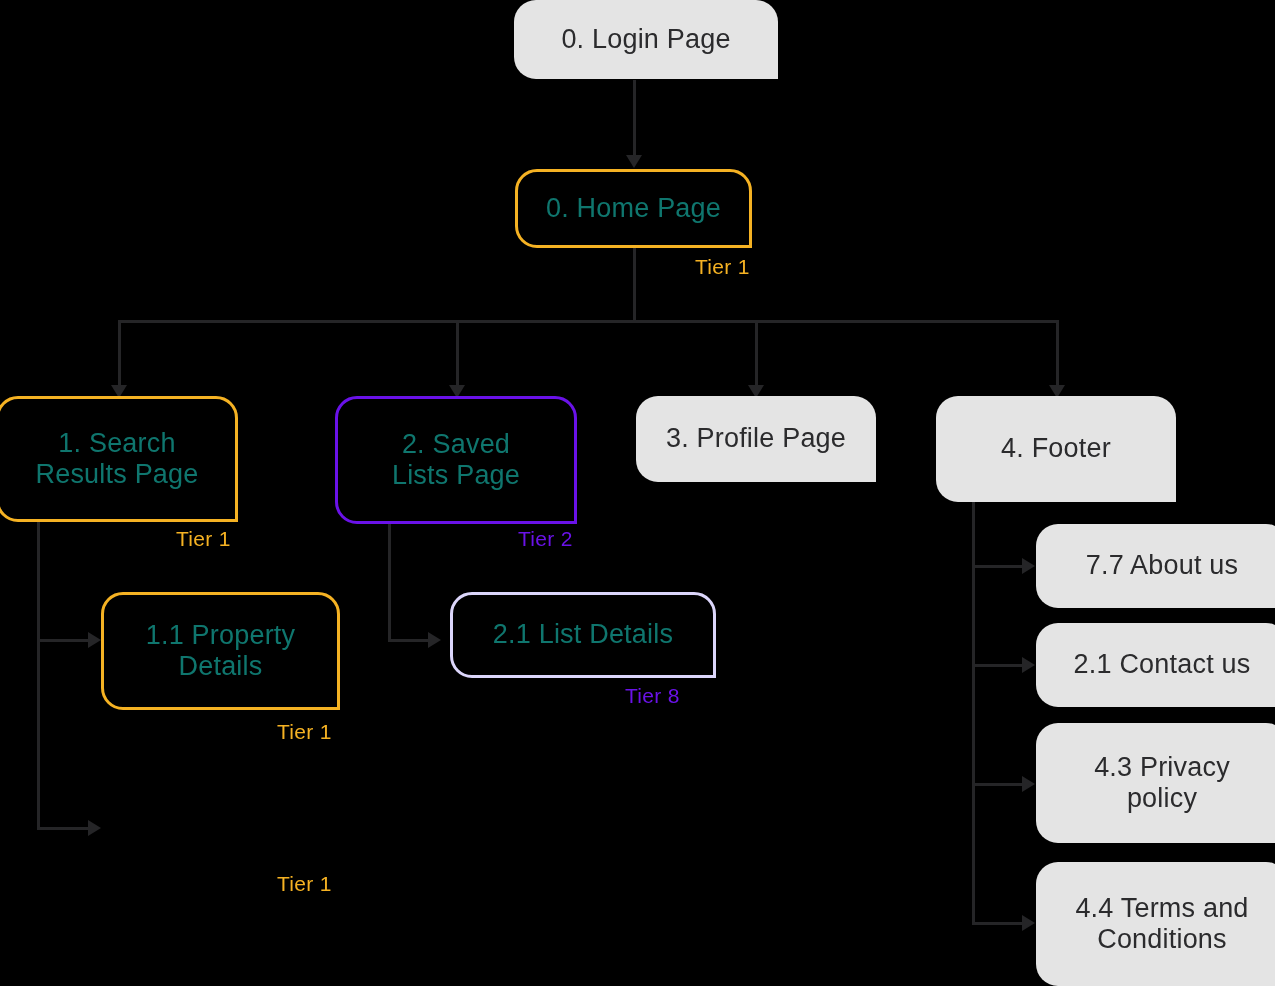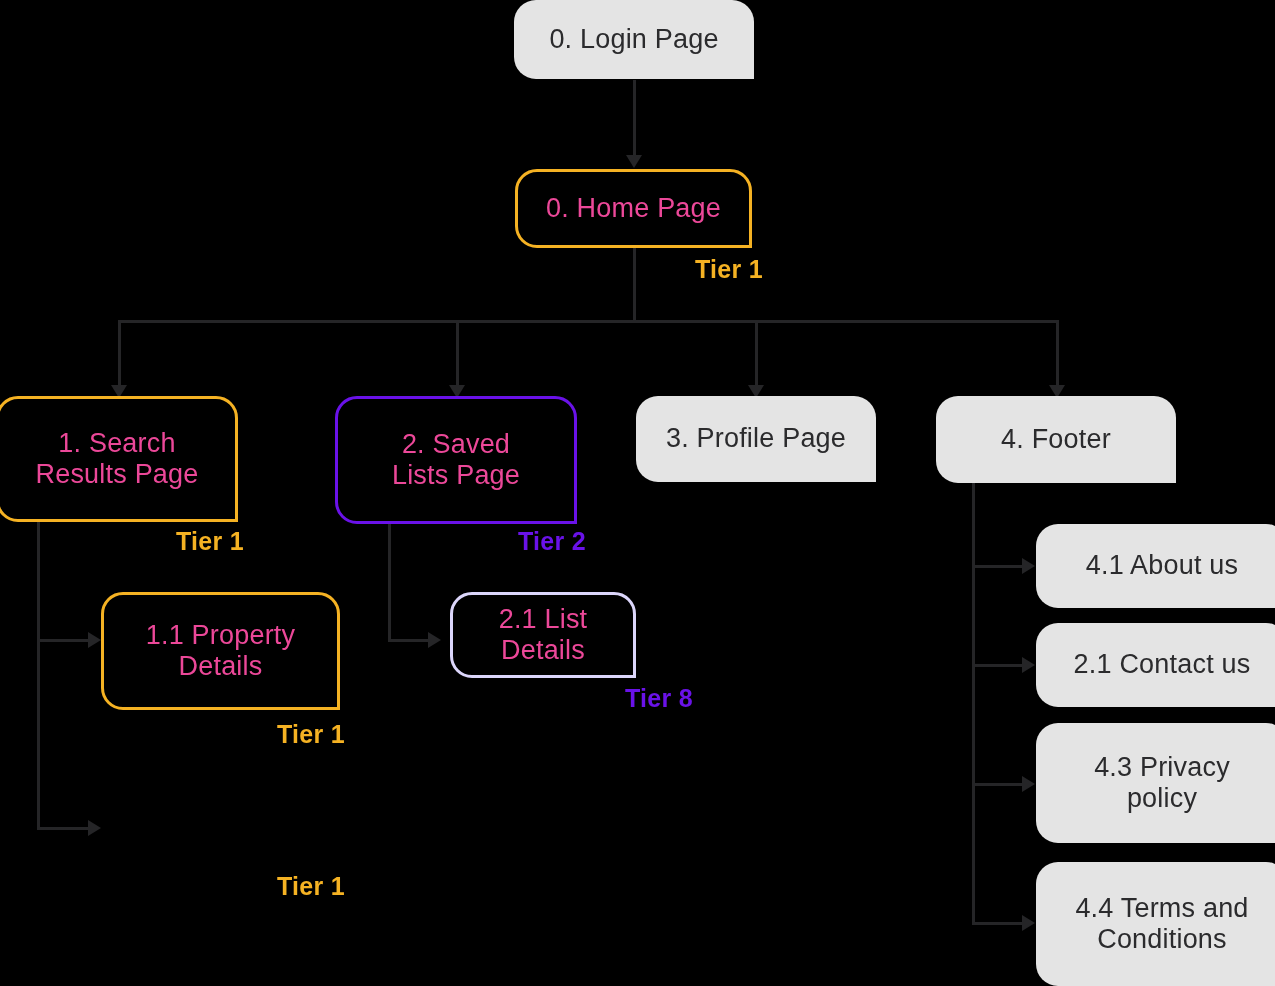--- a/index.html
+++ b/index.html
@@ -43,30 +43,30 @@
     letter-spacing: 0.2px;
   }
   
   .node.outline {
     background: transparent;
     border: 3px solid currentColor;
     font-size: 27px;
     font-weight: 400;
     letter-spacing: 0.2px;
   }
-  .node.outline .label { color: #ec4899; }
+  .node.outline .label { color: #0f766e; }
   .node.outline.amber  { color: #F5B223; }
   .node.outline.violet { color: #6A12E8; }
   .node.outline.lilac  { color: #DCD6FB; }
 
   
   .tier {
     position: absolute;
-    font-size: 25px;
-    font-weight: 700;
+    font-size: 21px;
+    font-weight: 400;
     letter-spacing: 0.3px;
     white-space: nowrap;
   }
   .tier.amber  { color: #F5B223; }
   .tier.violet { color: #6A12E8; }
 
   
   .edge {
     position: absolute;
     background: #252527;
@@ -125,21 +125,21 @@
   <div class="edge v" style="left:972px; top:483px; height:442px;"></div>
   <div class="edge h" style="left:972px; top:565px; width:52px;"></div>
   <div class="arrow-right" style="left:1022px; top:558px;"></div>
   <div class="edge h" style="left:972px; top:664px; width:52px;"></div>
   <div class="arrow-right" style="left:1022px; top:657px;"></div>
   <div class="edge h" style="left:972px; top:783px; width:52px;"></div>
   <div class="arrow-right" style="left:1022px; top:776px;"></div>
   <div class="edge h" style="left:972px; top:922px; width:52px;"></div>
   <div class="arrow-right" style="left:1022px; top:915px;"></div>
 
-  <div class="node solid" style="left:514px; top:0px; width:240px; height:79px;">
+  <div class="node solid" style="left:514px; top:0px; width:264px; height:79px;">
     <span class="label">0. Login Page</span>
   </div>
 
   <div class="node outline amber" style="left:515px; top:169px; width:237px; height:79px;">
     <span class="label">0. Home Page</span>
   </div>
   <div class="tier amber" style="left:695px; top:255px;">Tier 1</div>
 
   <div class="node outline amber" style="left:-4px; top:396px; width:242px; height:126px;">
     <span class="label">1. Search
@@ -150,39 +150,39 @@
   <div class="node outline violet" style="left:335px; top:396px; width:242px; height:128px;">
     <span class="label">2. Saved
 Lists Page</span>
   </div>
   <div class="tier violet" style="left:518px; top:527px;">Tier 2</div>
 
   <div class="node solid" style="left:636px; top:396px; width:240px; height:86px;">
     <span class="label">3. Profile Page</span>
   </div>
 
-  <div class="node solid" style="left:936px; top:396px; width:240px; height:87px;">
+  <div class="node solid" style="left:936px; top:396px; width:240px; height:106px;">
     <span class="label">4. Footer</span>
   </div>
 
   <div class="node outline amber" style="left:101px; top:592px; width:239px; height:118px;">
     <span class="label">1.1 Property
 Details</span>
   </div>
   <div class="tier amber" style="left:277px; top:720px;">Tier 1</div>
 
   <div class="tier amber" style="left:277px; top:872px;">Tier 1</div>
 
-  <div class="node outline lilac" style="left:450px; top:592px; width:186px; height:86px;">
+  <div class="node outline lilac" style="left:450px; top:592px; width:266px; height:86px;">
     <span class="label">2.1 List Details</span>
   </div>
   <div class="tier violet" style="left:625px; top:684px;">Tier 8</div>
 
   <div class="node solid" style="left:1036px; top:524px; width:252px; height:84px;">
-    <span class="label">4.1 About us</span>
+    <span class="label">7.7 About us</span>
   </div>
 
   <div class="node solid" style="left:1036px; top:623px; width:252px; height:84px;">
     <span class="label">2.1 Contact us</span>
   </div>
 
   <div class="node solid" style="left:1036px; top:723px; width:252px; height:120px;">
     <span class="label">4.3 Privacy
 policy</span>
   </div>

